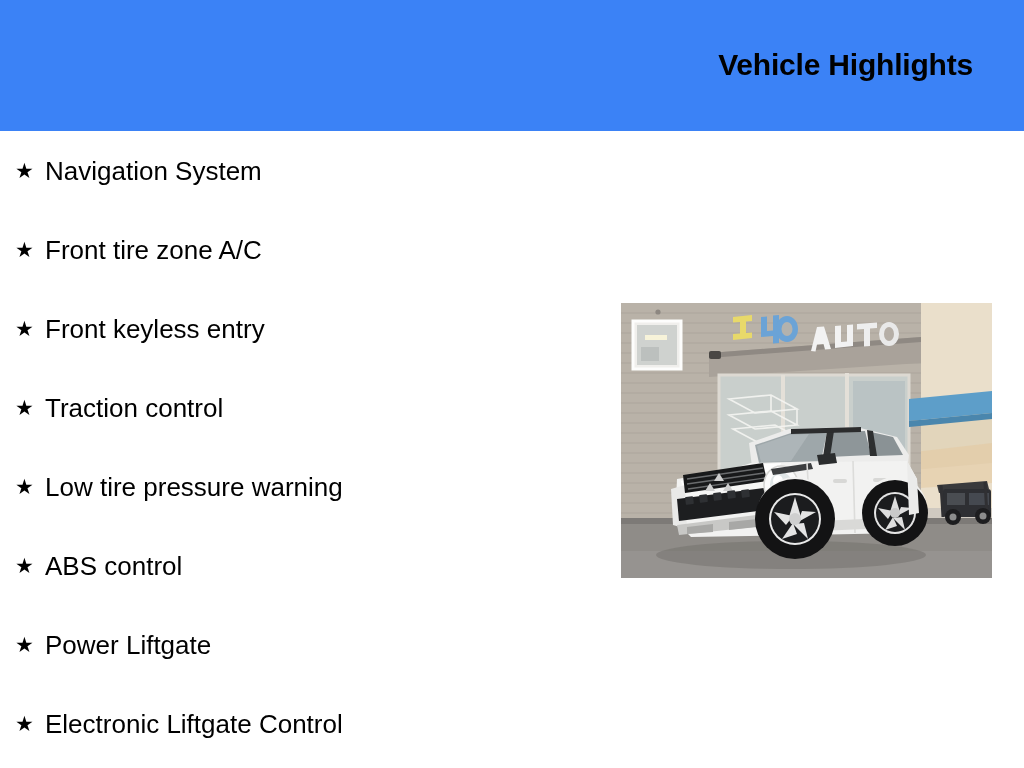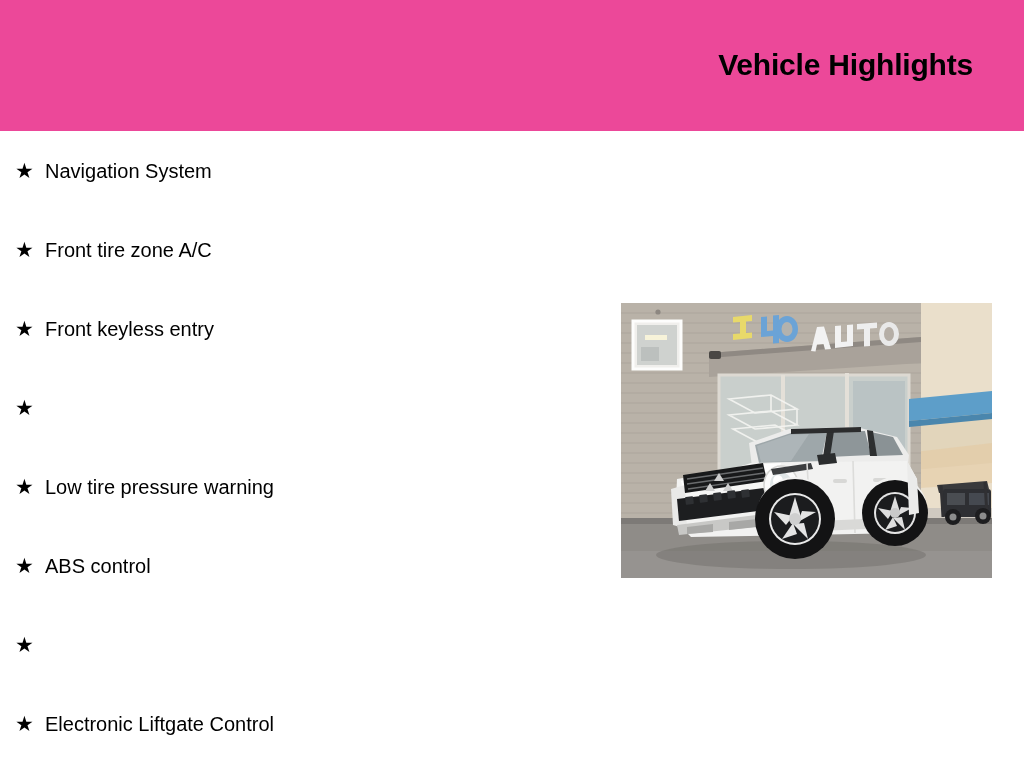--- a/index.html
+++ b/index.html
@@ -18,21 +18,21 @@
     position: relative;
   }
 
   
   .header-band {
     position: absolute;
     left: 0;
     top: 0;
     width: 1024px;
     height: 131px;
-    background: #ec4899;
+    background: #3b82f6;
   }
 
   .page-title {
     position: absolute;
     right: 51px;
     top: 48px;
     font-size: 30px;
     font-weight: bold;
     letter-spacing: -0.2px;
     color: #000000;
@@ -59,21 +59,21 @@
   .bullet-star {
     width: 30px;
     flex: 0 0 30px;
     font-size: 21px;
     line-height: 1;
     color: #000000;
     text-align: left;
   }
 
   .highlight-label {
-    font-size: 20px;
+    font-size: 26px;
     line-height: 1;
     color: #000000;
     white-space: nowrap;
   }
 
   
   .vehicle-photo {
     position: absolute;
     left: 621px;
     top: 303px;
@@ -104,31 +104,33 @@
   <li class="highlight-item">
     <span class="bullet-star">★</span>
     <span class="highlight-label">Front tire zone A/C</span>
   </li>
   <li class="highlight-item">
     <span class="bullet-star">★</span>
     <span class="highlight-label">Front keyless entry</span>
   </li>
   <li class="highlight-item">
     <span class="bullet-star">★</span>
+    <span class="highlight-label">Traction control</span>
   </li>
   <li class="highlight-item">
     <span class="bullet-star">★</span>
     <span class="highlight-label">Low tire pressure warning</span>
   </li>
   <li class="highlight-item">
     <span class="bullet-star">★</span>
     <span class="highlight-label">ABS control</span>
   </li>
   <li class="highlight-item">
     <span class="bullet-star">★</span>
+    <span class="highlight-label">Power Liftgate</span>
   </li>
   <li class="highlight-item">
     <span class="bullet-star">★</span>
     <span class="highlight-label">Electronic Liftgate Control</span>
   </li>
 </ul>
 
 <div class="vehicle-photo">
   <svg viewBox="0 0 371 275" preserveAspectRatio="none">
     <defs>

